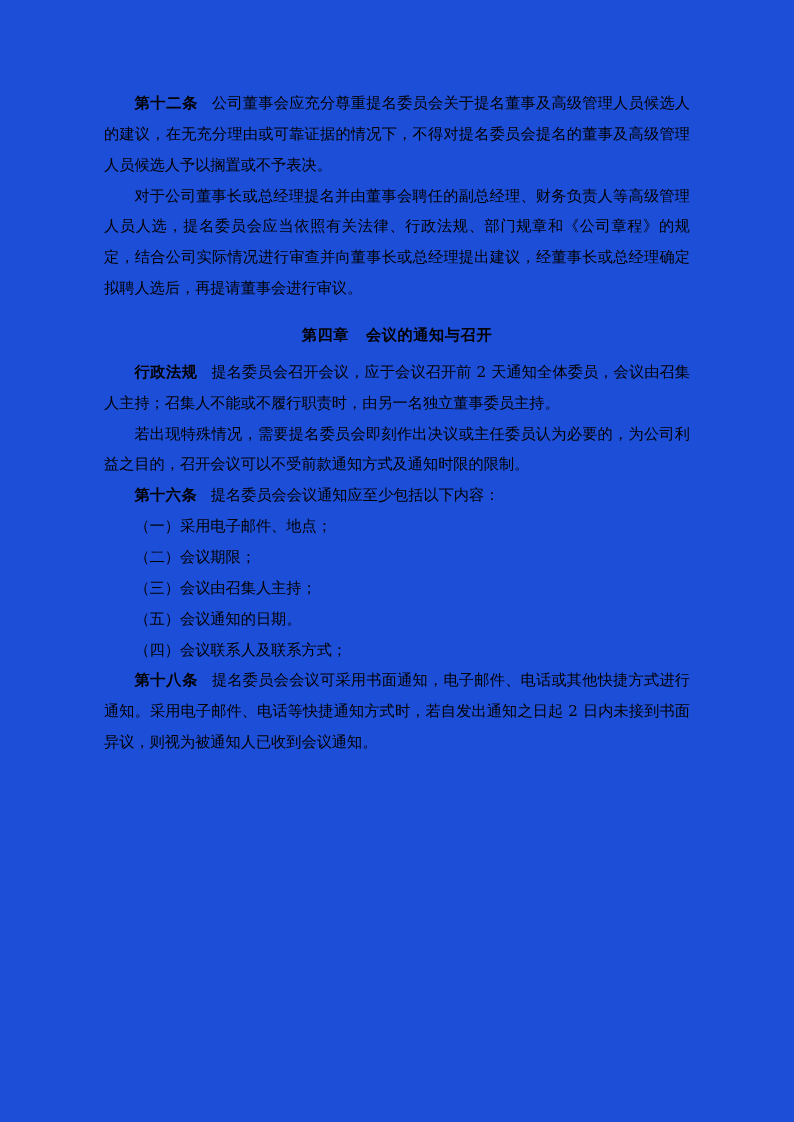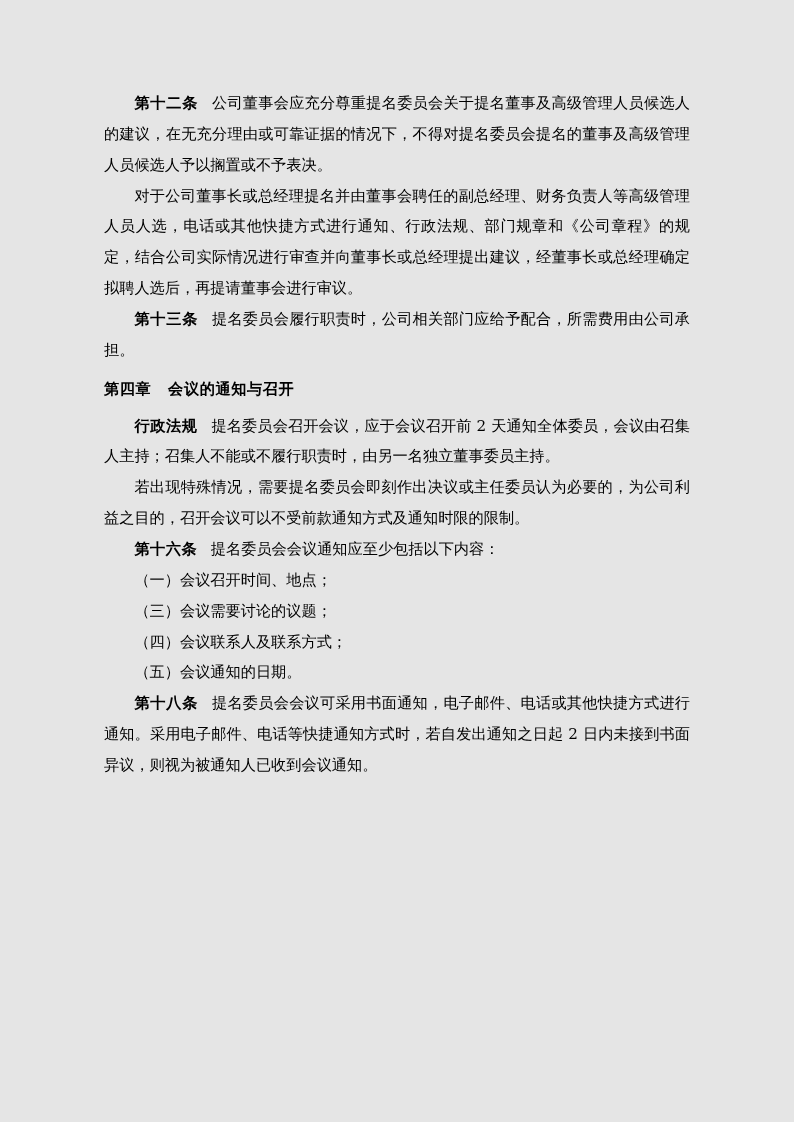--- a/index.html
+++ b/index.html
@@ -11,21 +11,21 @@
     width: 794px;
     height: 1122px;
     font-family: "DejaVu Serif", "Liberation Serif", serif;
     color: #000000;
   }
   .page {
     box-sizing: border-box;
     width: 794px;
     height: 1122px;
     padding: 88px 104px 52px 104px;
-    background: #e5e5e5;
+    background: #1d4ed8;
   }
   .doc-body {
     font-size: 15.2px;
     line-height: 2.03;
     text-align: justify;
     text-justify: inter-ideograph;
   }
   p {
     margin: 0;
   }
@@ -34,44 +34,45 @@
   }
   .para .art-no {
     font-weight: bold;
     letter-spacing: 0.5px;
   }
   .para .art-gap {
     display: inline-block;
     width: 0.9em;
   }
   .chapter-heading {
+    text-align: center;
     font-weight: bold;
-    margin-top: 8px;
+    margin-top: 16px;
     margin-bottom: 6px;
     letter-spacing: 0.6px;
   }
   .chapter-heading .ch-gap {
     display: inline-block;
     width: 1.1em;
   }
   .item {
     text-indent: 2em;
   }
 </style>
 </head>
 <body>
 
 <div class="page">
   <div class="doc-body">
       <p class="para"><span class="art-no">第十二条</span><span class="art-gap"></span><span>公司董事会应充分尊重提名委员会关于提名董事及高级管理人员候选人的建议，在无充分理由或可靠证据的情况下，不得对提名委员会提名的董事及高级管理人员候选人予以搁置或不予表决。</span></p>
-      <p class="para"><span>对于公司董事长或总经理提名并由董事会聘任的副总经理、财务负责人等高级管理人员人选，电话或其他快捷方式进行通知、行政法规、部门规章和《公司章程》的规定，结合公司实际情况进行审查并向董事长或总经理提出建议，经董事长或总经理确定拟聘人选后，再提请董事会进行审议。</span></p>
-      <p class="para"><span class="art-no">第十三条</span><span class="art-gap"></span><span>提名委员会履行职责时，公司相关部门应给予配合，所需费用由公司承担。</span></p>
+      <p class="para"><span>对于公司董事长或总经理提名并由董事会聘任的副总经理、财务负责人等高级管理人员人选，提名委员会应当依照有关法律、行政法规、部门规章和《公司章程》的规定，结合公司实际情况进行审查并向董事长或总经理提出建议，经董事长或总经理确定拟聘人选后，再提请董事会进行审议。</span></p>
       <p class="chapter-heading"><span>第四章</span><span class="ch-gap"></span><span>会议的通知与召开</span></p>
       <p class="para"><span class="art-no">行政法规</span><span class="art-gap"></span><span>提名委员会召开会议，应于会议召开前 2 天通知全体委员，会议由召集人主持；召集人不能或不履行职责时，由另一名独立董事委员主持。</span></p>
       <p class="para"><span>若出现特殊情况，需要提名委员会即刻作出决议或主任委员认为必要的，为公司利益之目的，召开会议可以不受前款通知方式及通知时限的限制。</span></p>
       <p class="para"><span class="art-no">第十六条</span><span class="art-gap"></span><span>提名委员会会议通知应至少包括以下内容：</span></p>
-      <p class="item"><span>（一）会议召开时间、地点；</span></p>
-      <p class="item"><span>（三）会议需要讨论的议题；</span></p>
+      <p class="item"><span>（一）采用电子邮件、地点；</span></p>
+      <p class="item"><span>（二）会议期限；</span></p>
+      <p class="item"><span>（三）会议由召集人主持；</span></p>
+      <p class="item"><span>（五）会议通知的日期。</span></p>
       <p class="item"><span>（四）会议联系人及联系方式；</span></p>
-      <p class="item"><span>（五）会议通知的日期。</span></p>
       <p class="para"><span class="art-no">第十八条</span><span class="art-gap"></span><span>提名委员会会议可采用书面通知，电子邮件、电话或其他快捷方式进行通知。采用电子邮件、电话等快捷通知方式时，若自发出通知之日起 2 日内未接到书面异议，则视为被通知人已收到会议通知。</span></p>
     </div>
 </div>
 
 </body></html>

